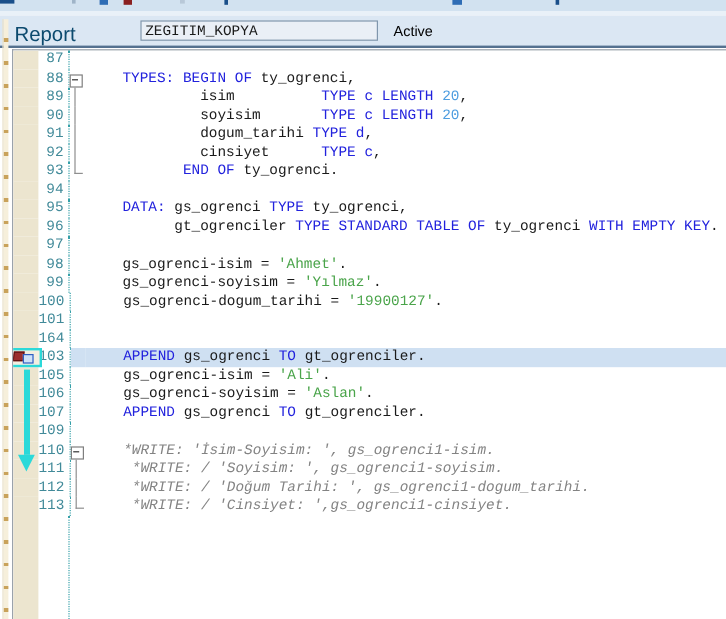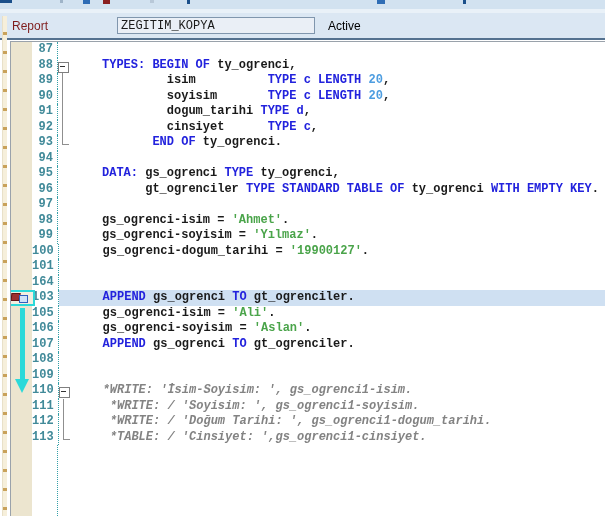--- a/index.html
+++ b/index.html
@@ -8,36 +8,36 @@
   #stage { position:relative; width:605px; height:516px; background:#fff; }
 
   
   .toolbar-strip { position:absolute; left:0; top:0; width:605px; height:13px;
                    background:linear-gradient(180deg,#d2e2f0 0 9px,#e9f1f8 9px 13px); }
   .toolbar-strip .frag { position:absolute; top:0; }
 
   
   .header { position:absolute; left:0; top:13px; width:605px; height:27px;
             background:#dbe7f3; border-bottom:2px solid #54718f; }
-  .header .lbl { position:absolute; left:12px; top:6px; font-size:12px; color:#7f1d1d;text-align:center; }
+  .header .lbl { position:absolute; left:12px; top:6px; font-size:17px; color:#0c4a6e;text-align:center; }
   .header input { position:absolute; left:117px; top:4px; width:198px; height:17px;
                   background:#eaeff6; border:1px solid #8096ad; font-family:"Liberation Mono", monospace;
                   font-size:12px; color:#1a1a1a; padding:0 3px; }
   .header .status { position:absolute; left:328px; top:6px; font-size:12px; color:#000; }
 
   
   .frame-bar { position:absolute; left:2px; top:16px; bottom:0; width:5px;
                background:repeating-linear-gradient(180deg,#f6efdb 0 16px,#c9a25a 16px 19px);
                border-left:1px solid #e8e0c8; }
 
   
   .editor { position:absolute; left:10px; top:41px; right:0; bottom:0; background:#fff;
             border-top:1px solid #9aa2ab; border-left:1px solid #9aa2ab; overflow:hidden; }
   .lines { display:flex; flex-direction:column; height:100%; }
-  .line { display:flex; height:15.5px; flex:0 0 15.5px;font-weight:bold; }
+  .line { display:flex; height:15.5px; flex:0 0 15.5px; }
   .line.filler { flex:1 1 auto; height:auto; }
   .gut  { flex:0 0 21px; background:var(--gutter,#ece5cf); }
   .num  { flex:0 0 26px; font-family:"Liberation Mono", monospace; font-size:12px;
           line-height:15.5px; text-align:right; padding-right:4px;
           color:var(--line_number,#418a99); border-right:1px dotted #35a0a8; }
   .fold { flex:0 0 12px; position:relative; }
   .code { flex:1 1 auto; font-family:"Liberation Mono", monospace; font-size:12px;
           line-height:15.5px; white-space:pre; color:var(--plain,#1a1a1a);padding-left:32px; }
   .line.hl .fold, .line.hl .code { background:var(--highlight,#cfe0f2); }
 
@@ -214,26 +214,20 @@
           <div class="code"><span class="tk-pl">gs_ogrenci-soyisim = </span><span class="tk-st">'Aslan'</span><span class="tk-pl">.</span></div>
         </div>
         <div class="line">
           <div class="gut"></div>
           <div class="num">107</div>
           <div class="fold"></div>
           <div class="code"><span class="tk-kw">APPEND </span><span class="tk-pl">gs_ogrenci </span><span class="tk-kw">TO </span><span class="tk-pl">gt_ogrenciler.</span></div>
         </div>
         <div class="line">
           <div class="gut"></div>
-          <div class="num">108</div>
-          <div class="fold"></div>
-          <div class="code"></div>
-        </div>
-        <div class="line">
-          <div class="gut"></div>
           <div class="num">109</div>
           <div class="fold"></div>
           <div class="code"></div>
         </div>
         <div class="line">
           <div class="gut"></div>
           <div class="num">110</div>
           <div class="fold f-box"></div>
           <div class="code"><span class="tk-co">*WRITE: 'İsim-Soyisim: ', gs_ogrenci1-isim.</span></div>
         </div>
@@ -246,21 +240,21 @@
         <div class="line">
           <div class="gut"></div>
           <div class="num">112</div>
           <div class="fold br-mid"></div>
           <div class="code"><span class="tk-co"> *WRITE: / 'Doğum Tarihi: ', gs_ogrenci1-dogum_tarihi.</span></div>
         </div>
         <div class="line">
           <div class="gut"></div>
           <div class="num">113</div>
           <div class="fold br-end"></div>
-          <div class="code"><span class="tk-co"> *TABLE: / 'Cinsiyet: ',gs_ogrenci1-cinsiyet.</span></div>
+          <div class="code"><span class="tk-co"> *WRITE: / 'Cinsiyet: ',gs_ogrenci1-cinsiyet.</span></div>
         </div>
         <div class="line filler">
           <div class="gut"></div>
           <div class="num"></div>
           <div class="fold"></div>
           <div class="code"></div>
         </div>
       </div>
     <div class="bp-icon" style="top: 248px;">
       <span class="bp-book"></span>

